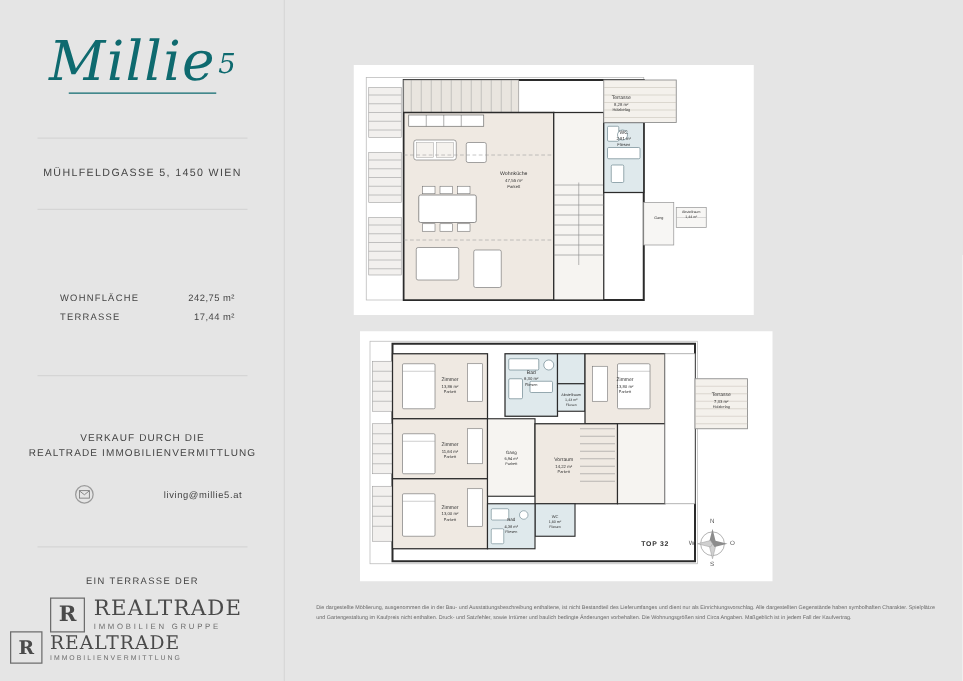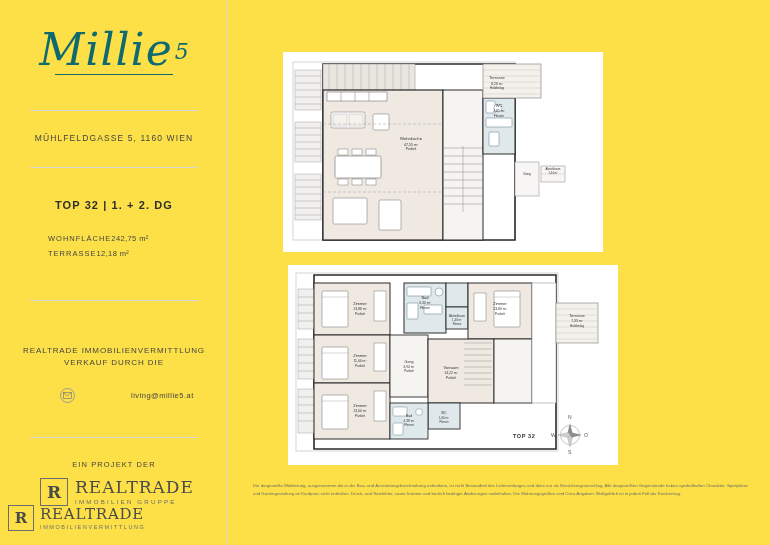--- a/index.html
+++ b/index.html
@@ -11,21 +11,21 @@
     width: 770px;
     height: 545px;
     font-family: "Liberation Sans", sans-serif;
     color: #3b3b3b;
     overflow: hidden;
     position: relative;
   }
   .page {
     position: absolute;
     inset: 0;
-    background: #fde047;
+    background: #e5e5e5;
   }
 
   
   .left-panel {
     position: absolute;
     left: 0; top: 0;
     width: 228px;
     height: 545px;
     border-right: 1px solid #d8d8d8;
     box-sizing: border-box;
@@ -94,20 +94,21 @@
   .areas {
     position: absolute;
     left: 48px; top: 234px;
     width: 140px;
     font-size: 7.5px;
     letter-spacing: 0.9px;
     color: #444;
   }
   .area-row {
     display: flex;
+    justify-content: space-between;
     margin-bottom: 6px;
   }
   .area-label { letter-spacing: 1px; }
   .area-value { letter-spacing: 0.4px; }
 
   .seller {
     position: absolute;
     left: 0; top: 345px;
     width: 228px;
     text-align: center;
@@ -265,59 +266,58 @@
 
   <div class="left-panel">
 
     <div class="logo-wrap">
       <span class="logo-millie">Millie</span><span class="logo-five">5</span>
       <div class="logo-underline"></div>
     </div>
 
     <div class="hr" style="top:110px"></div>
 
-    <div class="addr">MÜHLFELDGASSE 5, 1160 WIEN</div>
+    <div class="addr">MÜHLFELDGASSE 5, 1450 WIEN</div>
 
     <div class="hr" style="top:167px"></div>
 
-    <div class="top-title">TOP 32  |  1. + 2. DG</div>
 
     <div class="areas">
       <div class="area-row">
         <span class="area-label">WOHNFLÄCHE</span>
         <span class="area-value">242,75 m²</span>
       </div>
       <div class="area-row">
         <span class="area-label">TERRASSE</span>
-        <span class="area-value">12,18 m²</span>
+        <span class="area-value">17,44 m²</span>
       </div>
     </div>
 
     <div class="hr" style="top:300px"></div>
 
     <div class="seller">
+      <div>VERKAUF DURCH DIE</div>
       <div>REALTRADE IMMOBILIENVERMITTLUNG</div>
-      <div>VERKAUF DURCH DIE</div>
     </div>
 
     <div class="contact">
       <div class="contact-row">
         <span class="contact-ico">
           <svg width="9" height="9" viewBox="0 0 9 9">
               <rect x="0.5" y="1.5" width="8" height="6" fill="none" stroke="#7a7a7a" stroke-width="0.7"></rect>
               <path d="M0.7 1.8 L4.5 4.8 L8.3 1.8" fill="none" stroke="#7a7a7a" stroke-width="0.7"></path>
             </svg>
         </span>
         <span class="contact-txt">living@millie5.at</span>
       </div>
     </div>
 
     <div class="hr" style="top:437px"></div>
 
-    <div class="project-by">EIN PROJEKT DER</div>
+    <div class="project-by">EIN TERRASSE DER</div>
 
     <div class="rt-logo">
       <div class="rt-mark">R</div>
       <div>
         <div class="rt-name">REALTRADE</div>
         <div class="rt-sub">IMMOBILIEN GRUPPE</div>
       </div>
     </div>
 
     <div class="rt-logo2">

